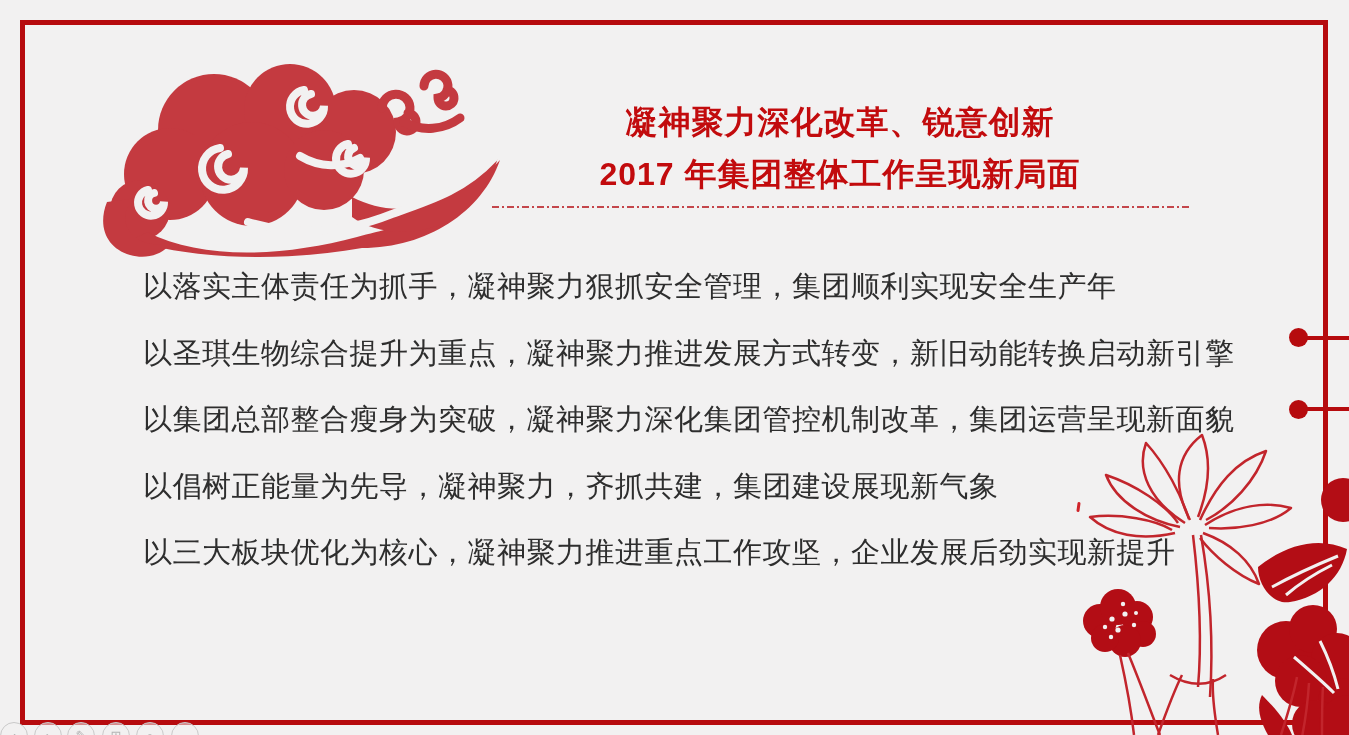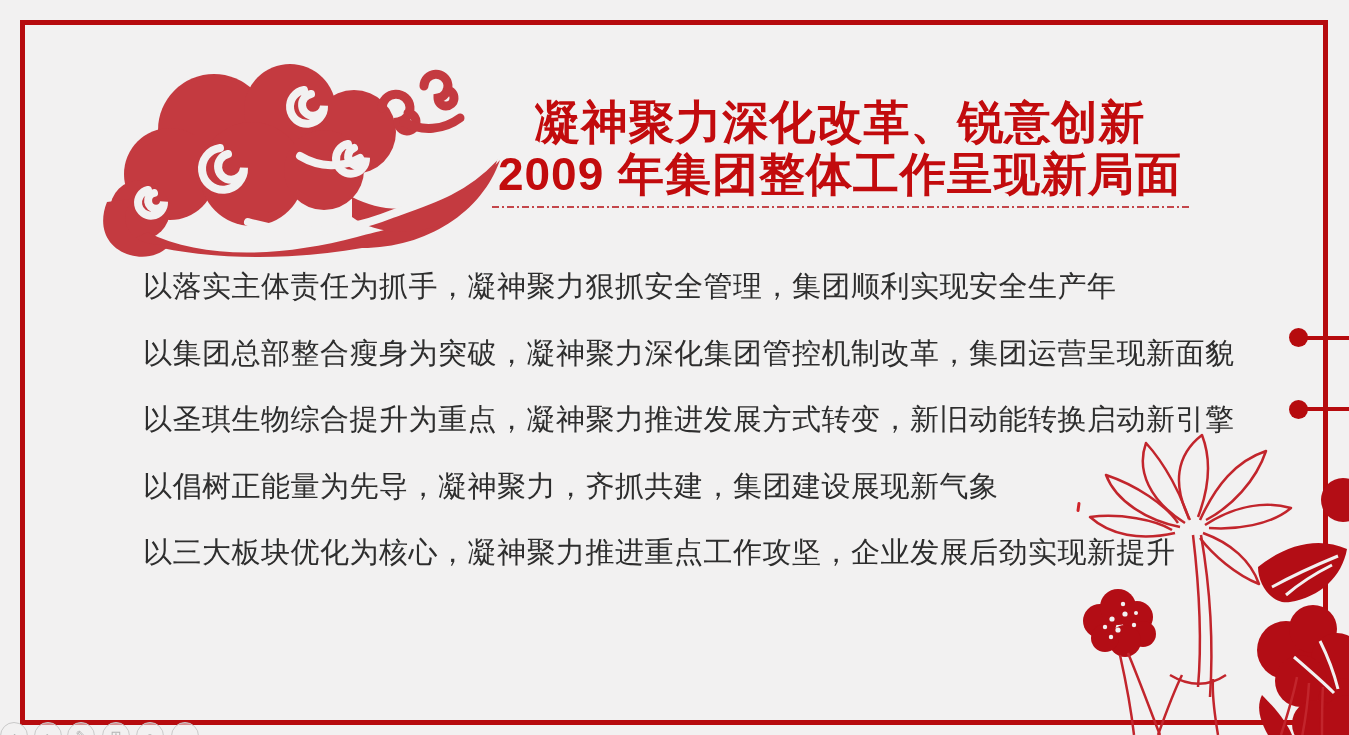--- a/index.html
+++ b/index.html
@@ -22,21 +22,21 @@
 
   
   .cloud{position:absolute;left:52px;top:52px;width:455px;height:205px;}
 
   
   .title-block{
     position:absolute;left:480px;top:96px;width:720px;
     text-align:center;color:#c20b0d;
     font-weight:bold;
   }
-  .title-line{font-size:46px;line-height:52px;letter-spacing:1px;white-space:nowrap;}
+  .title-line{font-size:32px;line-height:52px;letter-spacing:1px;white-space:nowrap;}
   .title-divider{
     position:absolute;left:492px;top:206px;width:698px;height:2px;
     background:repeating-linear-gradient(90deg,#c4464b 0 7px,transparent 7px 10px,#c4464b 10px 12px,transparent 12px 15px);
   }
 
   
   .content{position:absolute;left:143px;top:253px;width:1100px;}
   .content p{
     margin:0;font-size:29px;line-height:66.5px;color:#2e2e2e;
     white-space:nowrap;letter-spacing:0.5px;
@@ -104,28 +104,28 @@
 
     <g fill="none" stroke="#c43a40" stroke-width="9" stroke-linecap="round">
       <path d="M 330,56 a 14,14 0 1 1 16,14 a 9,9 0 1 0 10,-9"></path>
       <path d="M 372,34 a 12,12 0 1 1 14,12 a 8,8 0 1 0 9,-8"></path>
       <path d="M 352,70 C 370,80 392,78 408,66"></path>
     </g>
   </svg>
 
   <div class="title-block">
     <div class="title-line">凝神聚力深化改革、锐意创新</div>
-    <div class="title-line">2009 年集团整体工作呈现新局面</div>
+    <div class="title-line">2017 年集团整体工作呈现新局面</div>
   </div>
   <div class="title-divider"></div>
 
   <div class="content">
     <p>以落实主体责任为抓手，凝神聚力狠抓安全管理，集团顺利实现安全生产年</p>
+    <p>以圣琪生物综合提升为重点，凝神聚力推进发展方式转变，新旧动能转换启动新引擎</p>
     <p>以集团总部整合瘦身为突破，凝神聚力深化集团管控机制改革，集团运营呈现新面貌</p>
-    <p>以圣琪生物综合提升为重点，凝神聚力推进发展方式转变，新旧动能转换启动新引擎</p>
     <p>以倡树正能量为先导，凝神聚力，齐抓共建，集团建设展现新气象</p>
     <p>以三大板块优化为核心，凝神聚力推进重点工作攻坚，企业发展后劲实现新提升</p>
   </div>
 
   <div class="accent-dot dot1"></div>
   <div class="accent-line line1"></div>
   <div class="accent-dot dot2"></div>
   <div class="accent-line line2"></div>
 
   <div class="stray-mark"></div>

